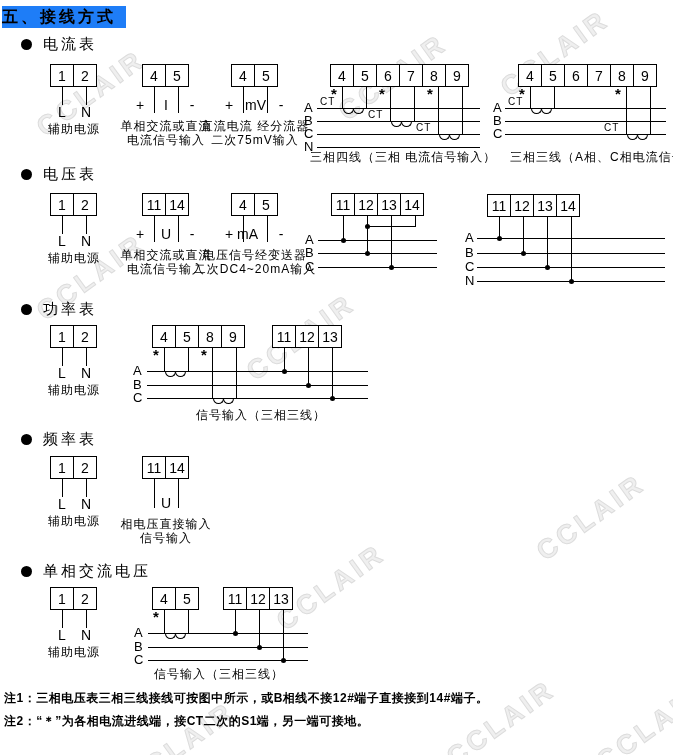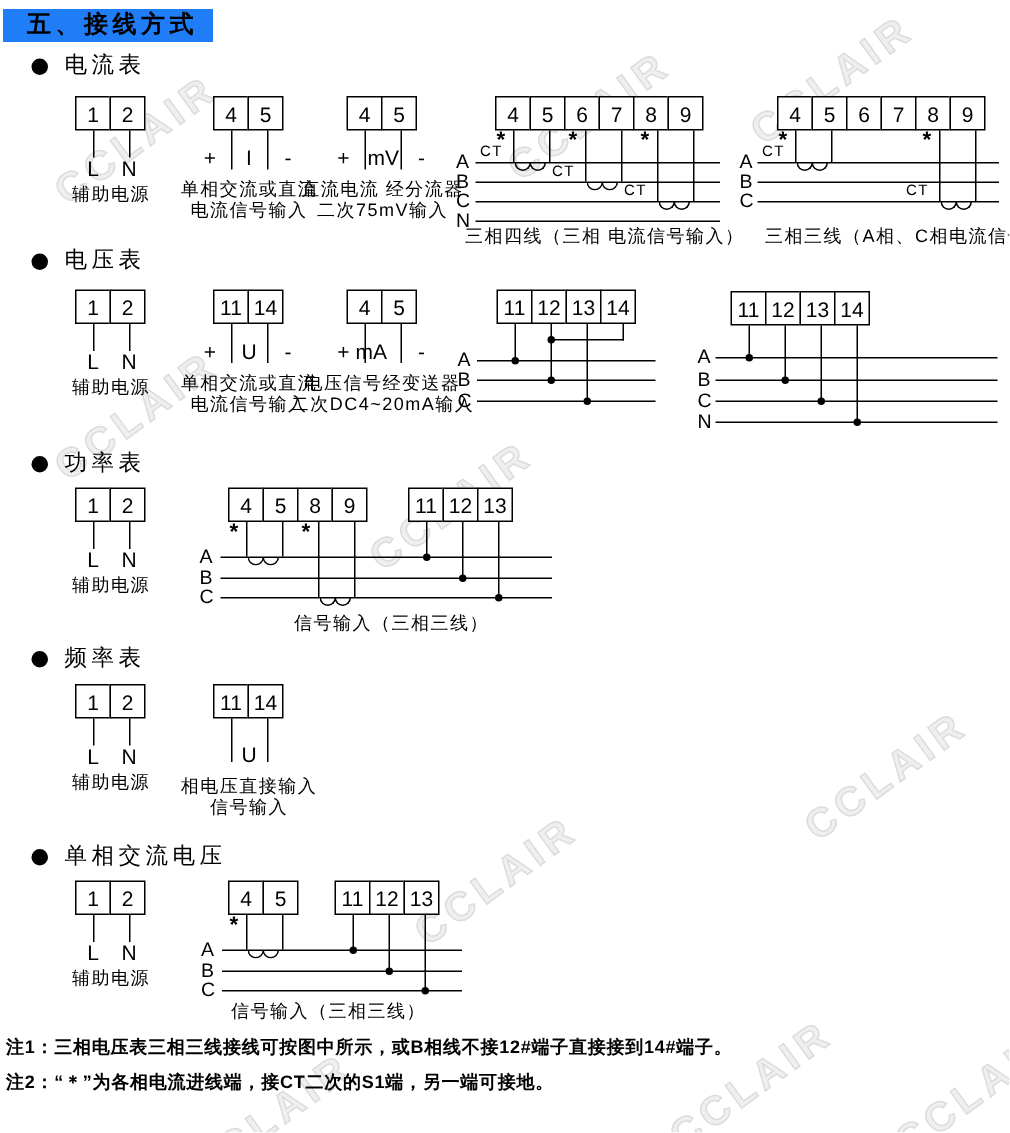--- a/index.html
+++ b/index.html
@@ -10,21 +10,21 @@
     font-family: "Liberation Sans", "DejaVu Sans", sans-serif;
   }
   .wm {
     position: absolute; font-size: 27px; font-weight: bold; letter-spacing: 4px;
     color: #efefef; -webkit-text-stroke: 1px #dcdcdc;
     transform: rotate(-36deg); white-space: nowrap; user-select: none;
   }
   .title {
     position: absolute; left: 2px; top: 6px; background: #1e7df7;
     font-size: 16px; font-weight: bold; letter-spacing: 3px;
-    padding: 2px 10px 3px 16px; line-height: 17px;
+    padding: 2px 10px 3px 0; line-height: 17px;
   }
   .sec-b { position: absolute; width: 11px; height: 11px; border-radius: 50%; background: #000; }
   .sec-l { position: absolute; font-size: 15px; letter-spacing: 3px; line-height: 16px; }
   .dg { position: absolute; }
   .tbox { position: absolute; display: flex; }
   .tbox b {
     width: 24px; height: 23px; border: 1px solid #000; margin-left: -1px;
     background: #fff; font-weight: 400; font-size: 14px;
     display: flex; align-items: center; justify-content: center;
   }

